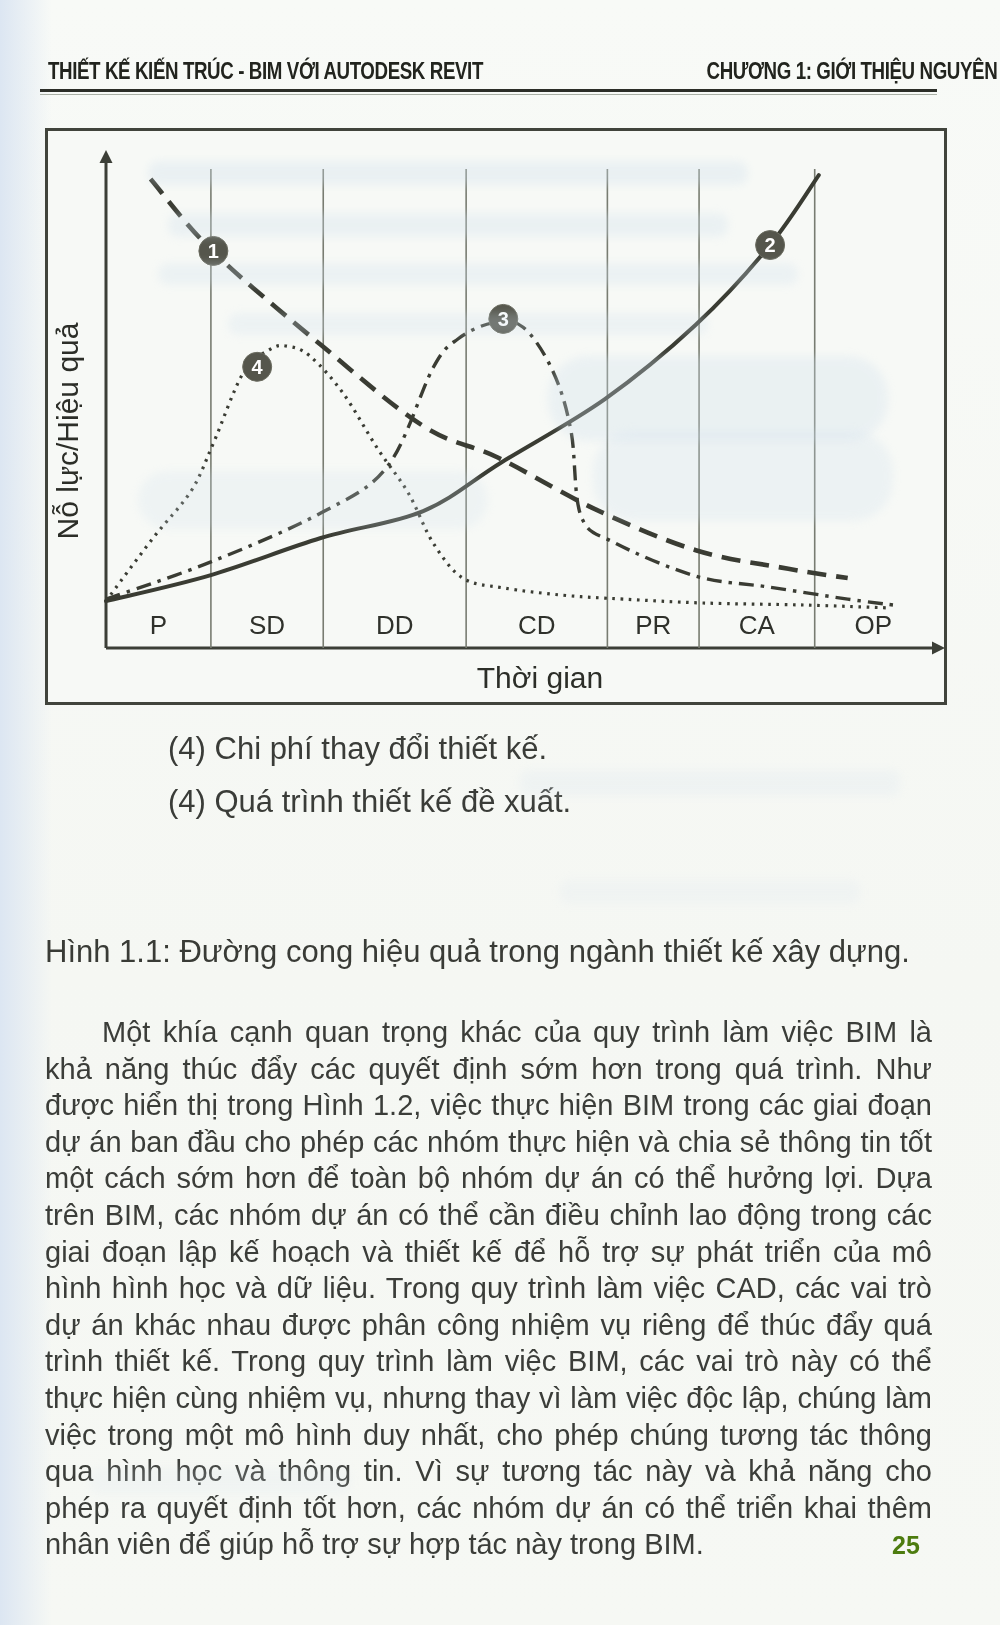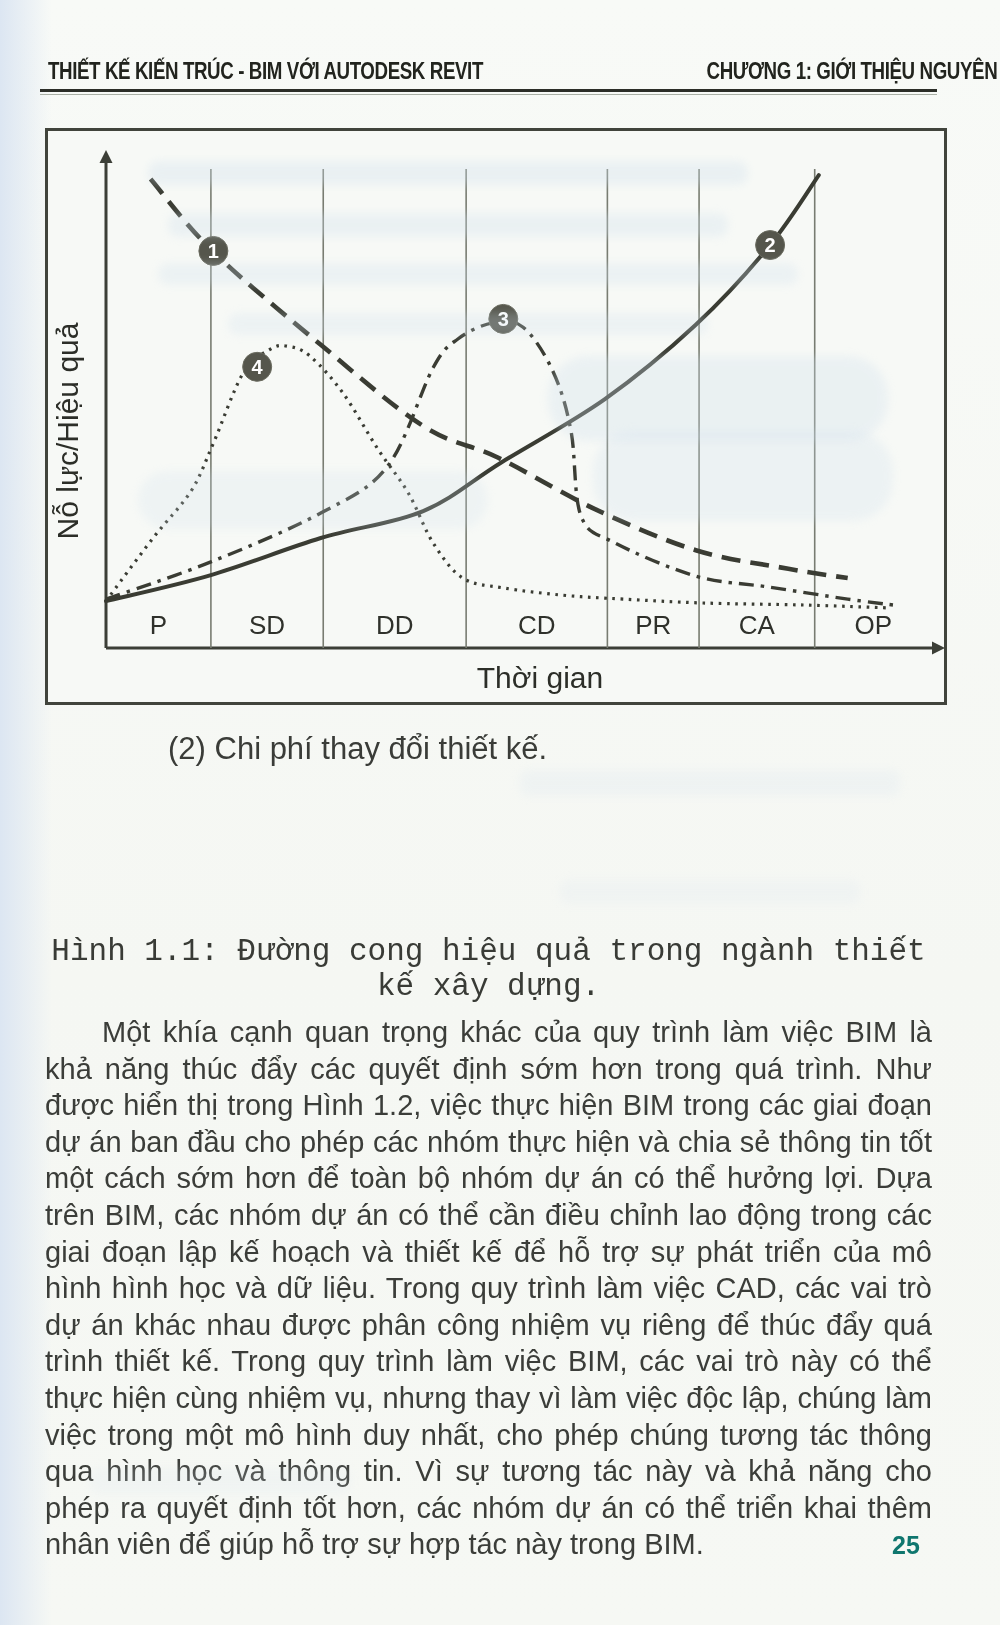--- a/index.html
+++ b/index.html
@@ -28,28 +28,28 @@
   }
   .chart-box svg{display:block;width:896px;height:571px;}
   .ghost{position:absolute;background:#cfdfec;border-radius:10px;filter:blur(4px);pointer-events:none;}
   svg text{font-family:"Liberation Sans","DejaVu Sans",sans-serif;}
   .axis-label{font-size:30px;fill:#2c2e28;}
   .phase-label{font-size:26px;fill:#2f312b;}
   .marker-num{font-size:20px;font-weight:700;fill:#ffffff;}
   
   .legend{position:absolute;left:45px;top:722px;width:887px;}
   .legend-row{font-size:31px;line-height:53px;padding-left:123px;color:#3a3c38;}
-  .caption{position:absolute;left:45px;top:934px;width:887px;text-align:center;font-size:31px;color:#393b36;font-family:Liberation Mono, monospace;}
+  .caption{position:absolute;left:45px;top:934px;width:887px;text-align:left;font-size:31px;color:#393b36;}
   .body-text{
     position:absolute;left:45px;top:1014px;width:887px;
     font-size:29px;line-height:36.6px;text-align:justify;text-indent:57px;
     color:#3b3d39;
   }
   .page-number{position:absolute;left:884px;top:1531px;width:44px;text-align:center;
-    font-size:25px;font-weight:700;color:#0f766e;}
+    font-size:25px;font-weight:700;color:#4d7c0f;}
   .bleed{position:absolute;background:#d7e3ee;border-radius:8px;filter:blur(5px);pointer-events:none;}
 </style>
 </head>
 <body>
 
 <div class="header">
   <span class="h-left">THIẾT KẾ KIẾN TRÚC - BIM VỚI AUTODESK REVIT</span>
   <span class="h-right">CHƯƠNG 1: GIỚI THIỆU NGUYÊN LÝ BIM</span>
 </div>
 <div class="header-rule"></div>
@@ -102,21 +102,22 @@
         <text x="605.225" y="503" text-anchor="middle" class="phase-label">PR</text>
         <text x="708.888" y="503" text-anchor="middle" class="phase-label">CA</text>
         <text x="825.354" y="503" text-anchor="middle" class="phase-label">OP</text>
       </g>
     <text class="axis-label" x="492" y="557" text-anchor="middle">Thời gian</text>
     <text class="axis-label" x="30" y="300" text-anchor="middle" transform="rotate(-90 30 300)">Nỗ lực/Hiệu quả</text>
   </svg>
 </div>
 
 <div class="legend">
-  <div class="legend-row">(2) Chi phí thay đổi thiết kế.</div>
+  <div class="legend-row">(4) Chi phí thay đổi thiết kế.</div>
+  <div class="legend-row">(4) Quá trình thiết kế đề xuất.</div>
 </div>
 
 <div class="caption">Hình 1.1: Đường cong hiệu quả trong ngành thiết kế xây dựng.</div>
 
 <div class="body-text">Một khía cạnh quan trọng khác của quy trình làm việc BIM là khả năng thúc đẩy các quyết định sớm hơn trong quá trình. Như được hiển thị trong Hình 1.2, việc thực hiện BIM trong các giai đoạn dự án ban đầu cho phép các nhóm thực hiện và chia sẻ thông tin tốt một cách sớm hơn để toàn bộ nhóm dự án có thể hưởng lợi. Dựa trên BIM, các nhóm dự án có thể cần điều chỉnh lao động trong các giai đoạn lập kế hoạch và thiết kế để hỗ trợ sự phát triển của mô hình hình học và dữ liệu. Trong quy trình làm việc CAD, các vai trò dự án khác nhau được phân công nhiệm vụ riêng để thúc đẩy quá trình thiết kế. Trong quy trình làm việc BIM, các vai trò này có thể thực hiện cùng nhiệm vụ, nhưng thay vì làm việc độc lập, chúng làm việc trong một mô hình duy nhất, cho phép chúng tương tác thông qua hình học và thông tin. Vì sự tương tác này và khả năng cho phép ra quyết định tốt hơn, các nhóm dự án có thể triển khai thêm nhân viên để giúp hỗ trợ sự hợp tác này trong BIM.</div>
 
 <div class="bleed" style="left:520px;top:770px;width:380px;height:26px;opacity:.22;"></div>
 <div class="bleed" style="left:560px;top:880px;width:300px;height:24px;opacity:.18;"></div>
 <div class="bleed" style="left:90px;top:1468px;width:260px;height:26px;opacity:.18;"></div>
 

